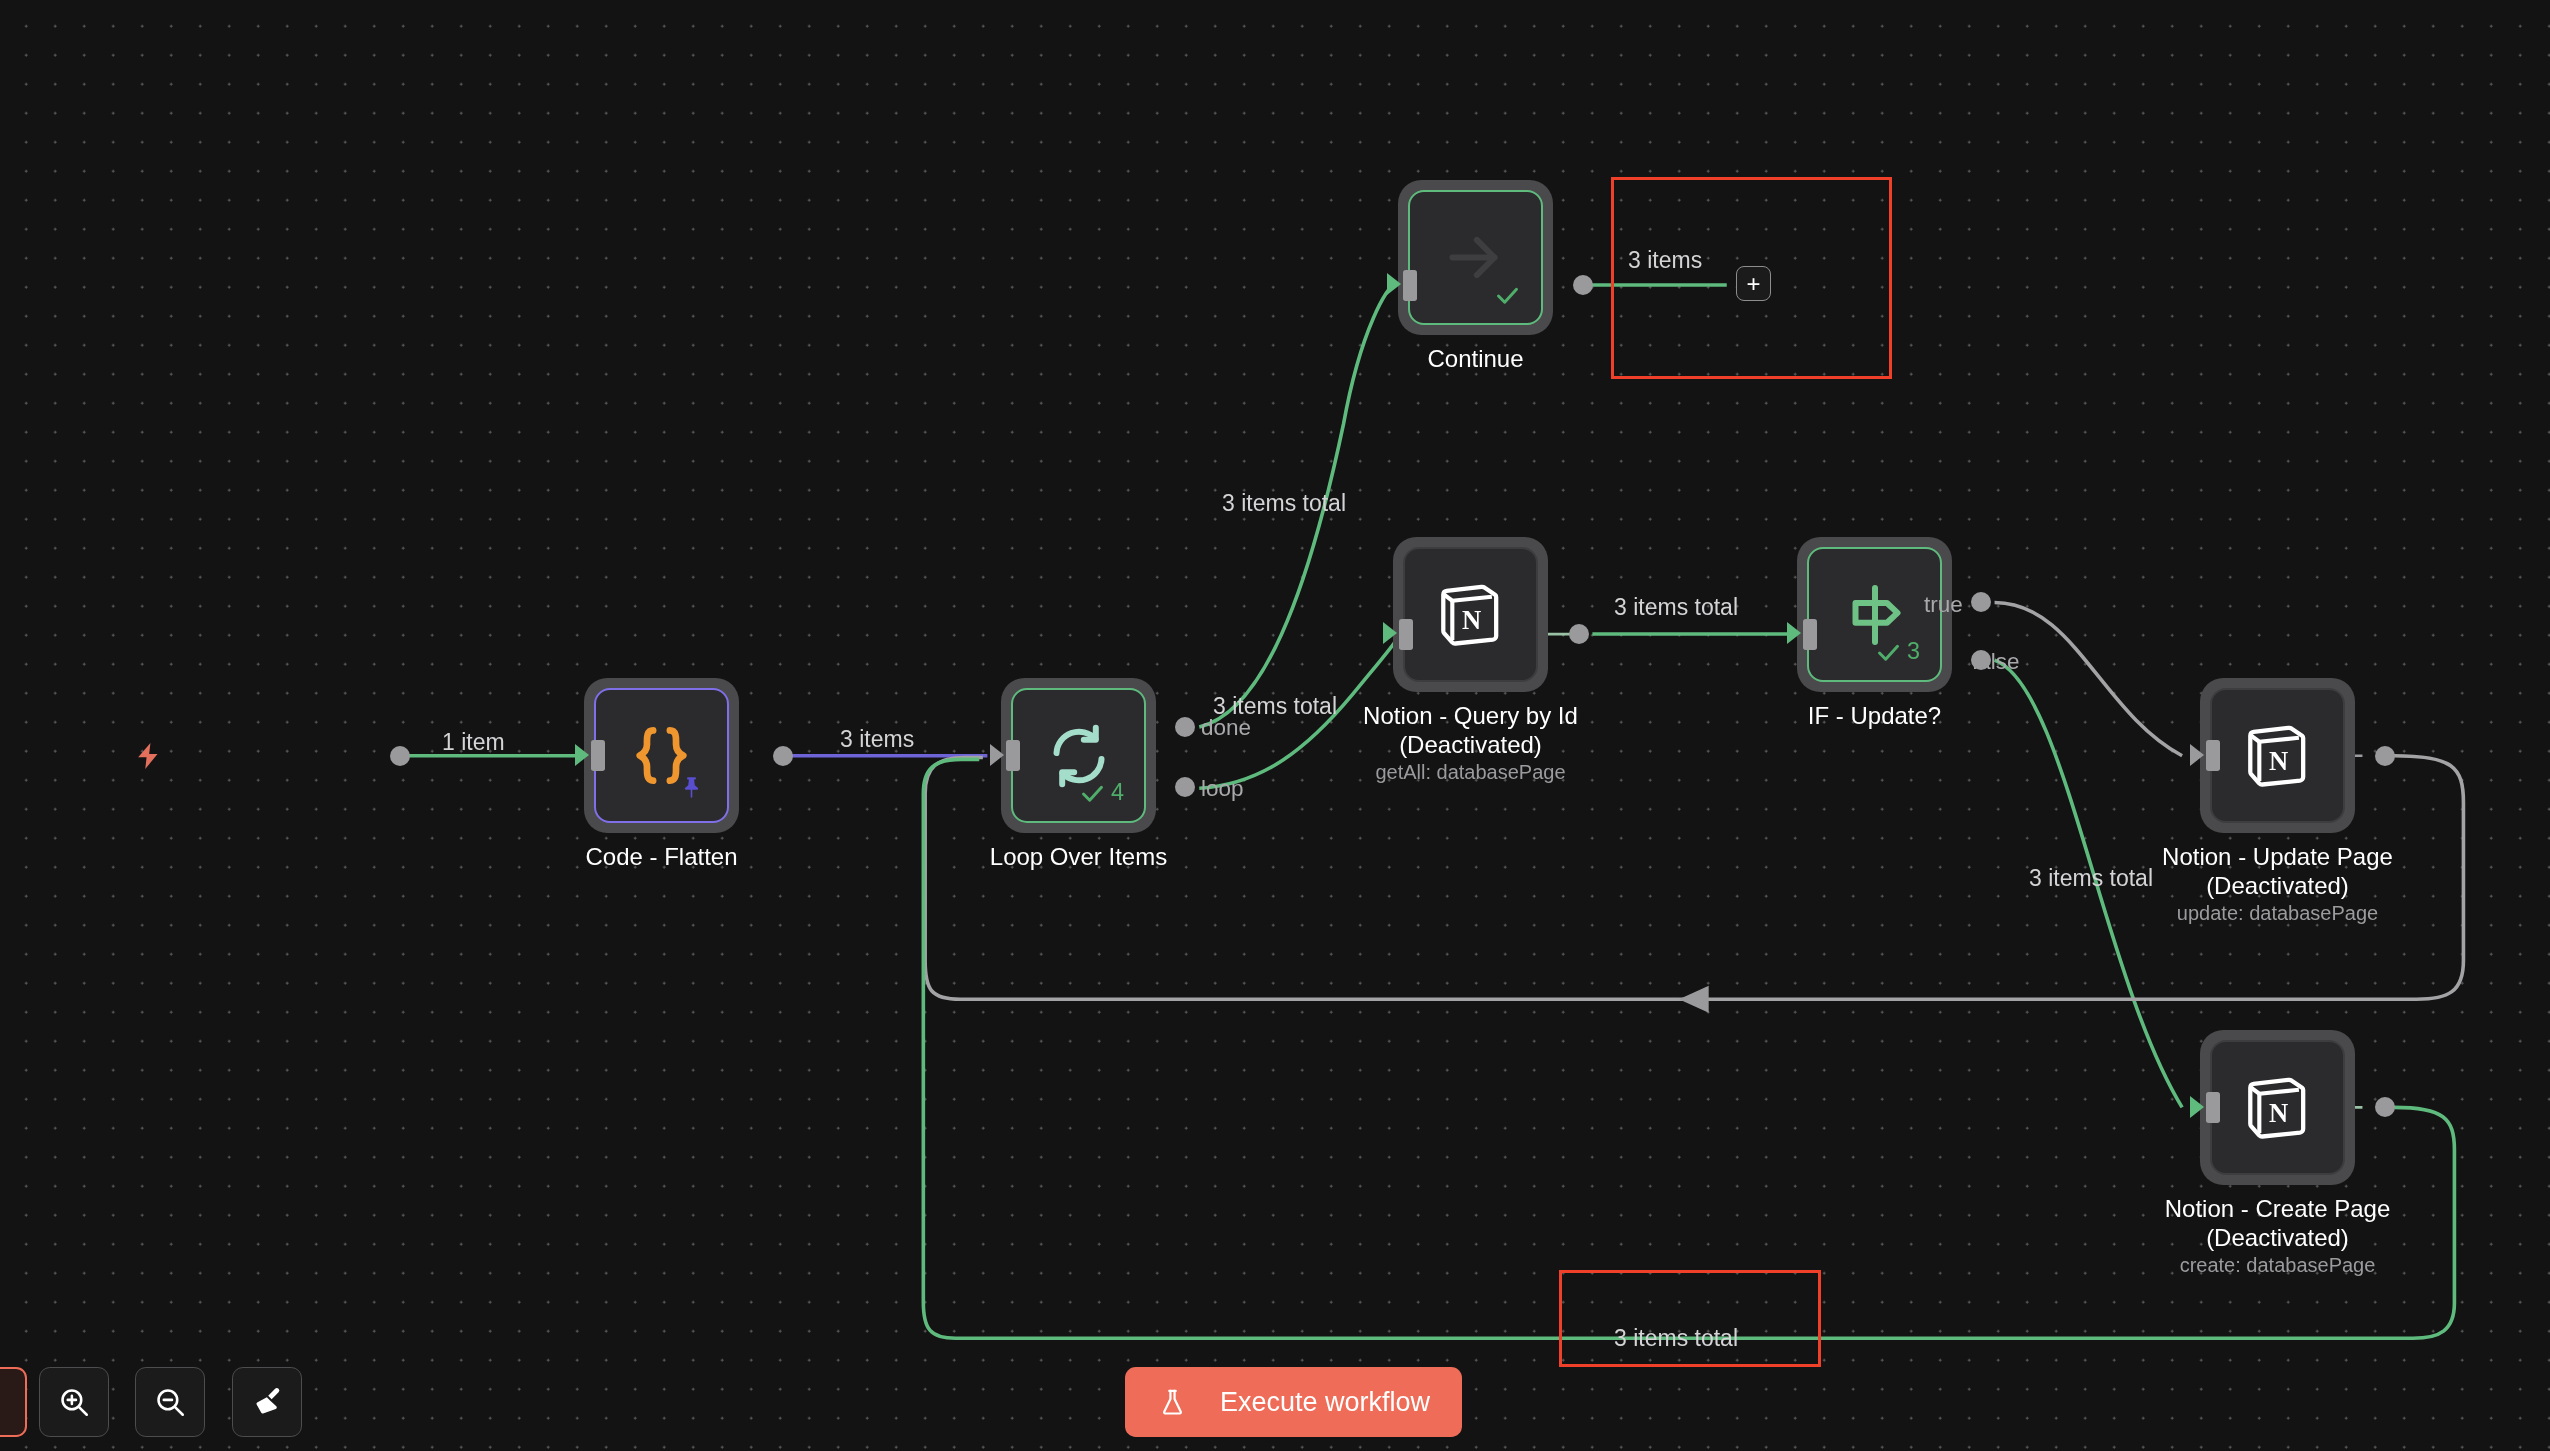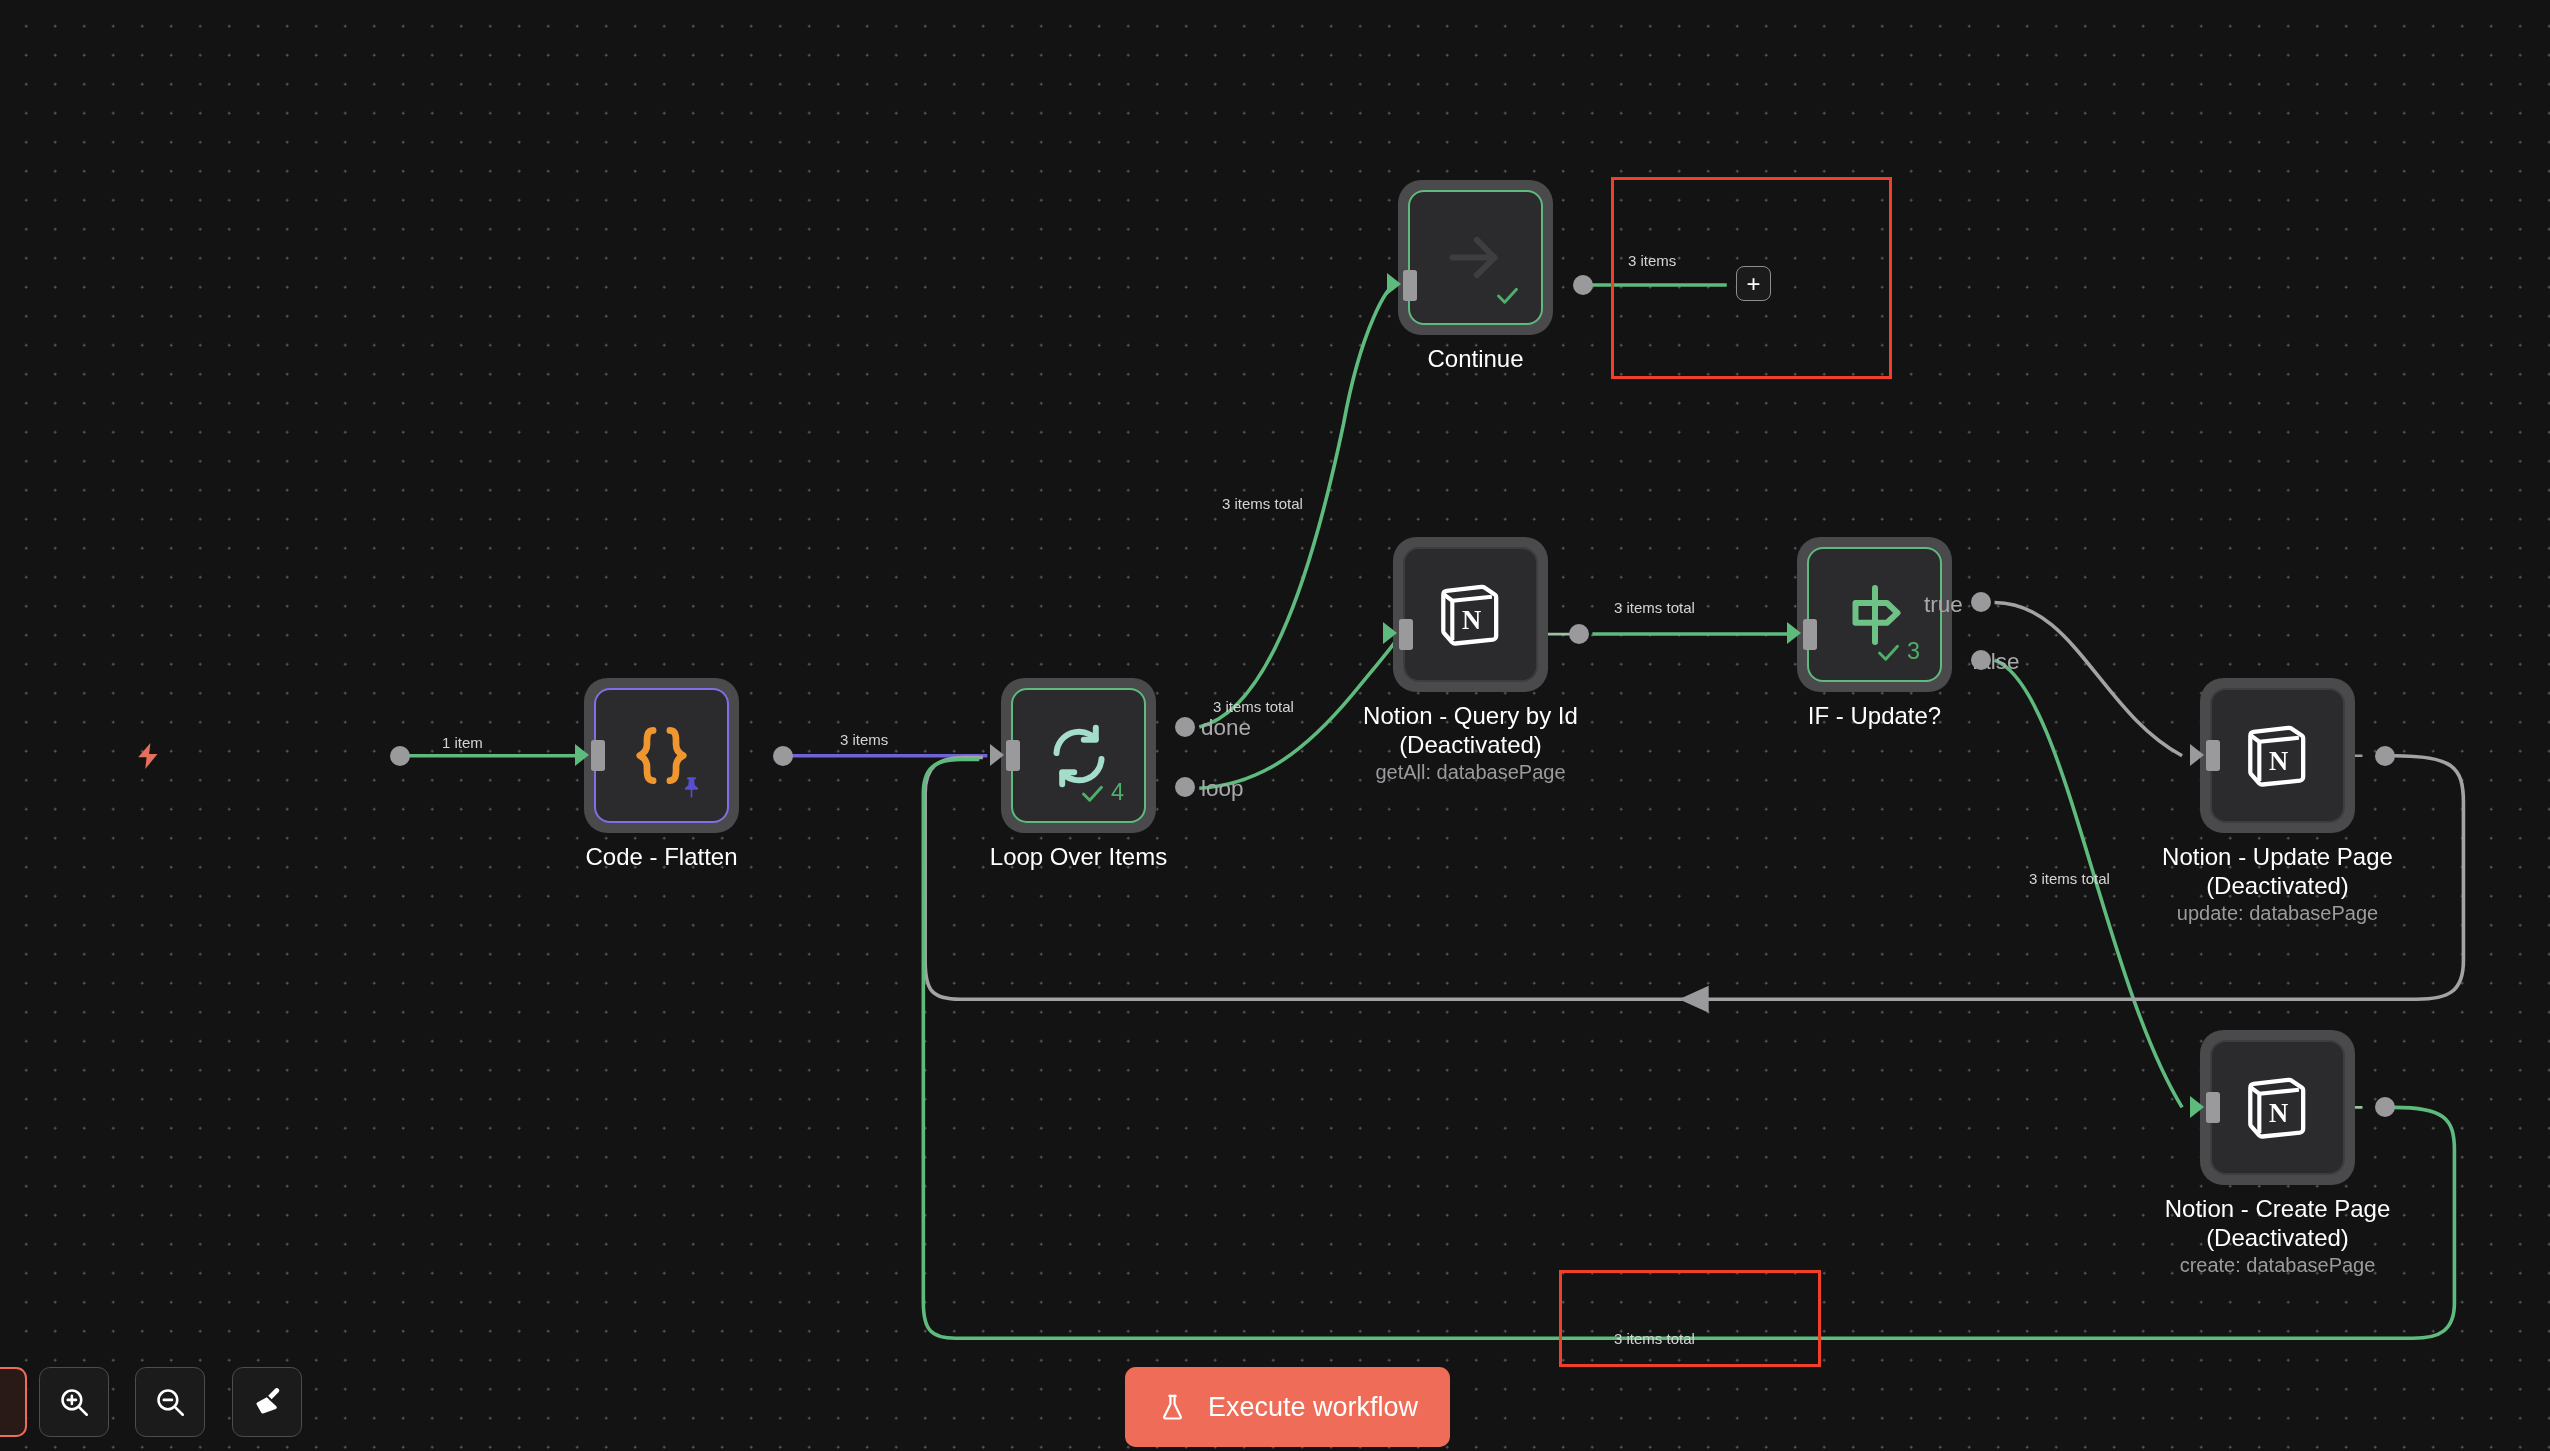--- a/index.html
+++ b/index.html
@@ -124,21 +124,21 @@
     border-bottom: 11.7px solid transparent;
     border-left: 14.4px solid #9a9a9d;
     z-index: 7;
   }
   .in-arrow.green { border-left-color: #5fbb7d; }
 
   
   .edge-label {
     position: absolute;
     color: #d4d4d6;
-    font-size: 15px;
+    font-size: 23px;
     line-height: 25px;
     white-space: nowrap;
     z-index: 6;
     background: transparent;
   }
   .port-label {
     position: absolute;
     color: #a9a9ac;
     font-size: 22.5px;
     line-height: 25px;
@@ -190,28 +190,28 @@
     background: #1b1b1c;
     display: flex; align-items: center; justify-content: center;
     box-sizing: border-box;
   }
   .ctrl-btn.accent {
     border: 2.7px solid #ef6d58;
     background: #2a1a17;
   }
   .exec-btn {
     position: absolute;
-    height: 80px;
+    height: 70px;
     border-radius: 10.8px;
     background: #ef6d58;
     color: #ffffff;
     display: flex;
     align-items: center;
     justify-content: center;
-    gap: 20px;
+    gap: 32px;
     padding: 0 32px;
     font-size: 27px;
     box-sizing: border-box;
   }
 </style>
 </head>
 <body>
 
 <div id="canvas">
 

